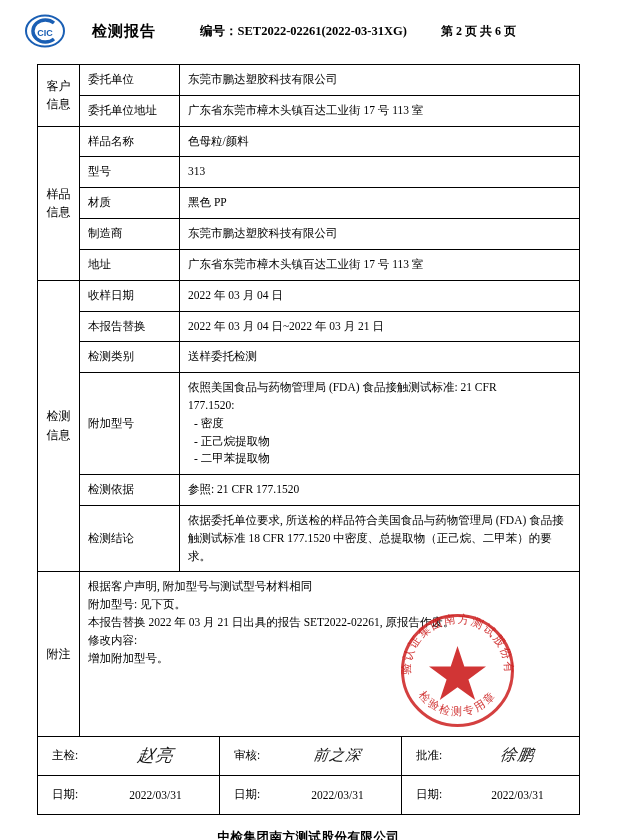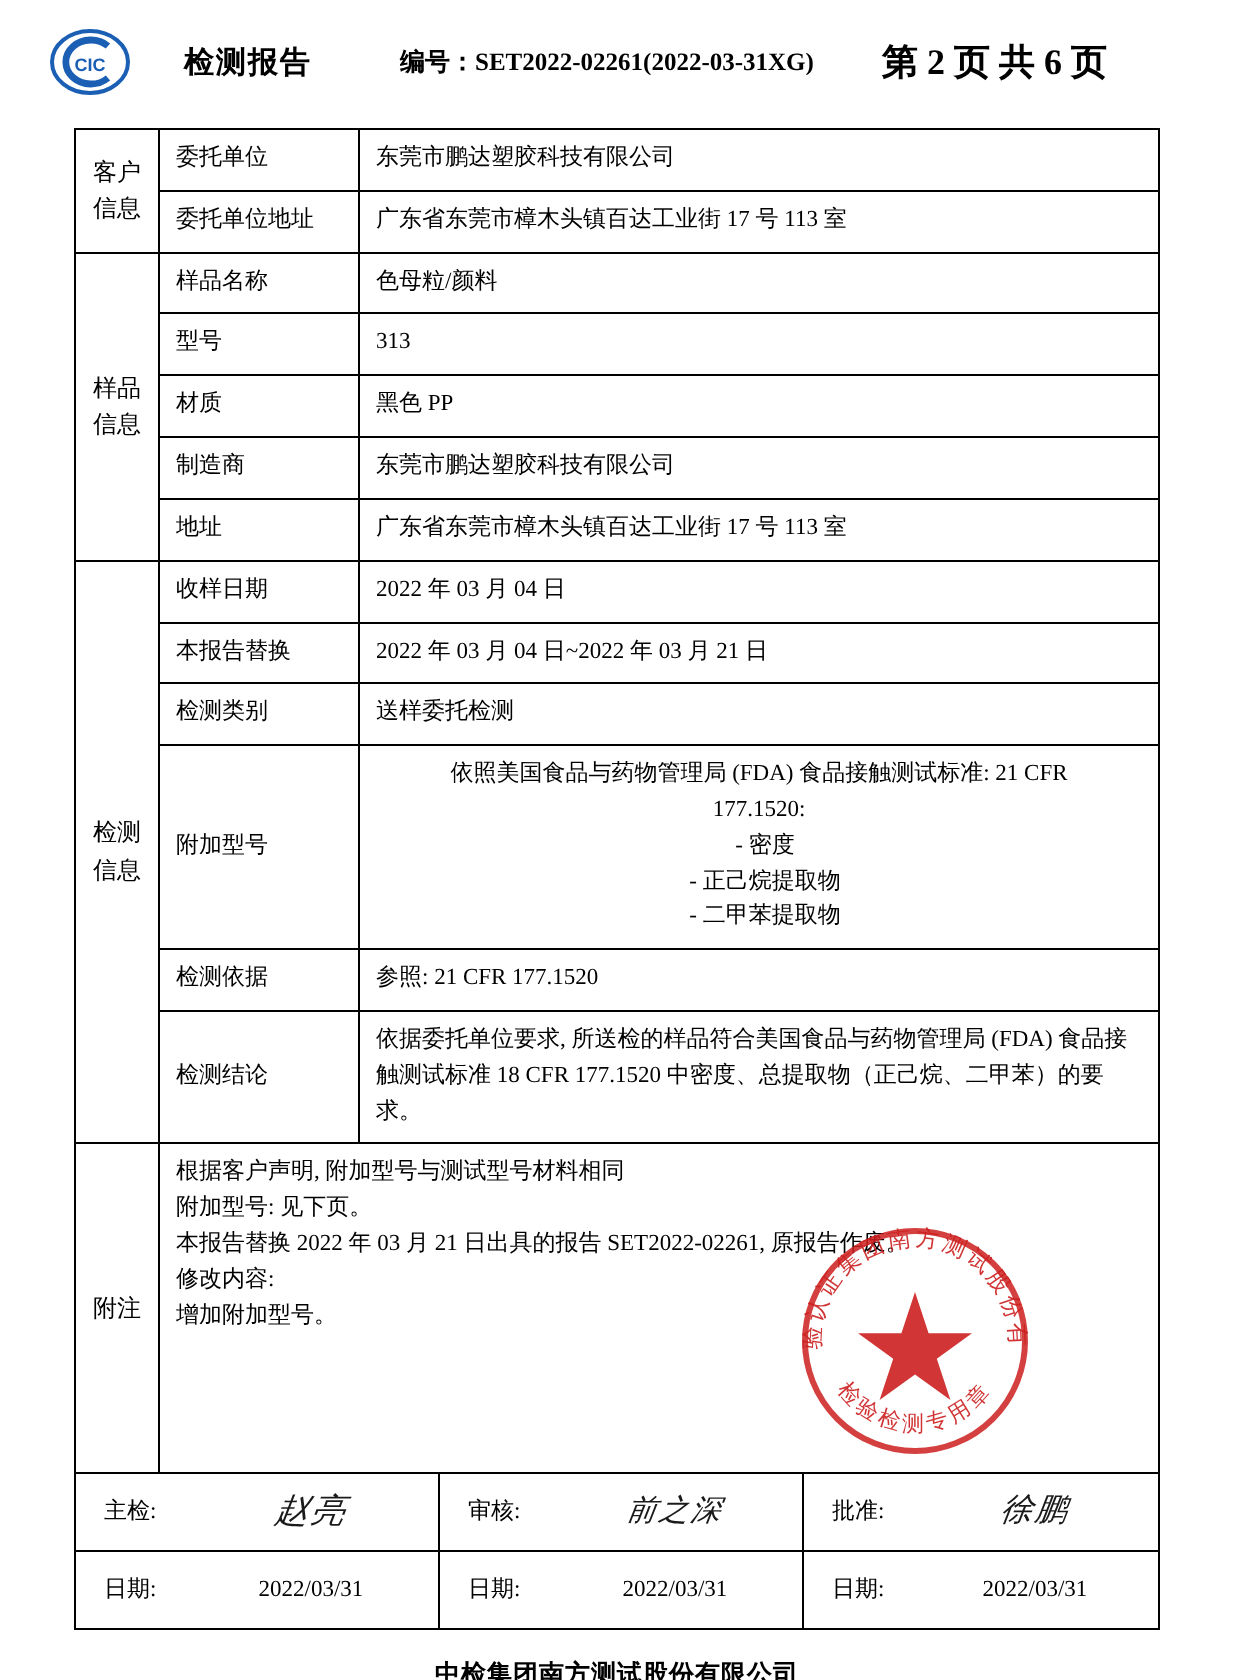--- a/index.html
+++ b/index.html
@@ -45,21 +45,21 @@
     letter-spacing: 1px;
     white-space: nowrap;
   }
   .header-no {
     font-size: 12.5px;
     font-weight: bold;
     margin-left: 44px;
     white-space: nowrap;
   }
   .header-page {
-    font-size: 18px;
+    font-size: 12px;
     font-weight: bold;
     margin-left: 34px;
     white-space: nowrap;
   }
 
   
   table.main {
     border-collapse: collapse;
     table-layout: fixed;
     width: 543px;
@@ -82,21 +82,21 @@
   td.lbl {
     width: 96px;
     padding-left: 8px;
     font-size: 11.5px;
     white-space: nowrap;
   }
   td.val {
     padding-left: 10px;
     font-size: 11.5px;
   }
-  .items { margin: 0; padding: 0; text-align: center; }
+  .items { margin: 0; padding: 0; }
   .items .it { display: block; }
   .items .sub { display:block; padding-left: 6px; }
 
   td.note {
     padding: 7px 10px 7px 10px;
     line-height: 1.75;
   }
   td.note div { display: block; }
 
   

